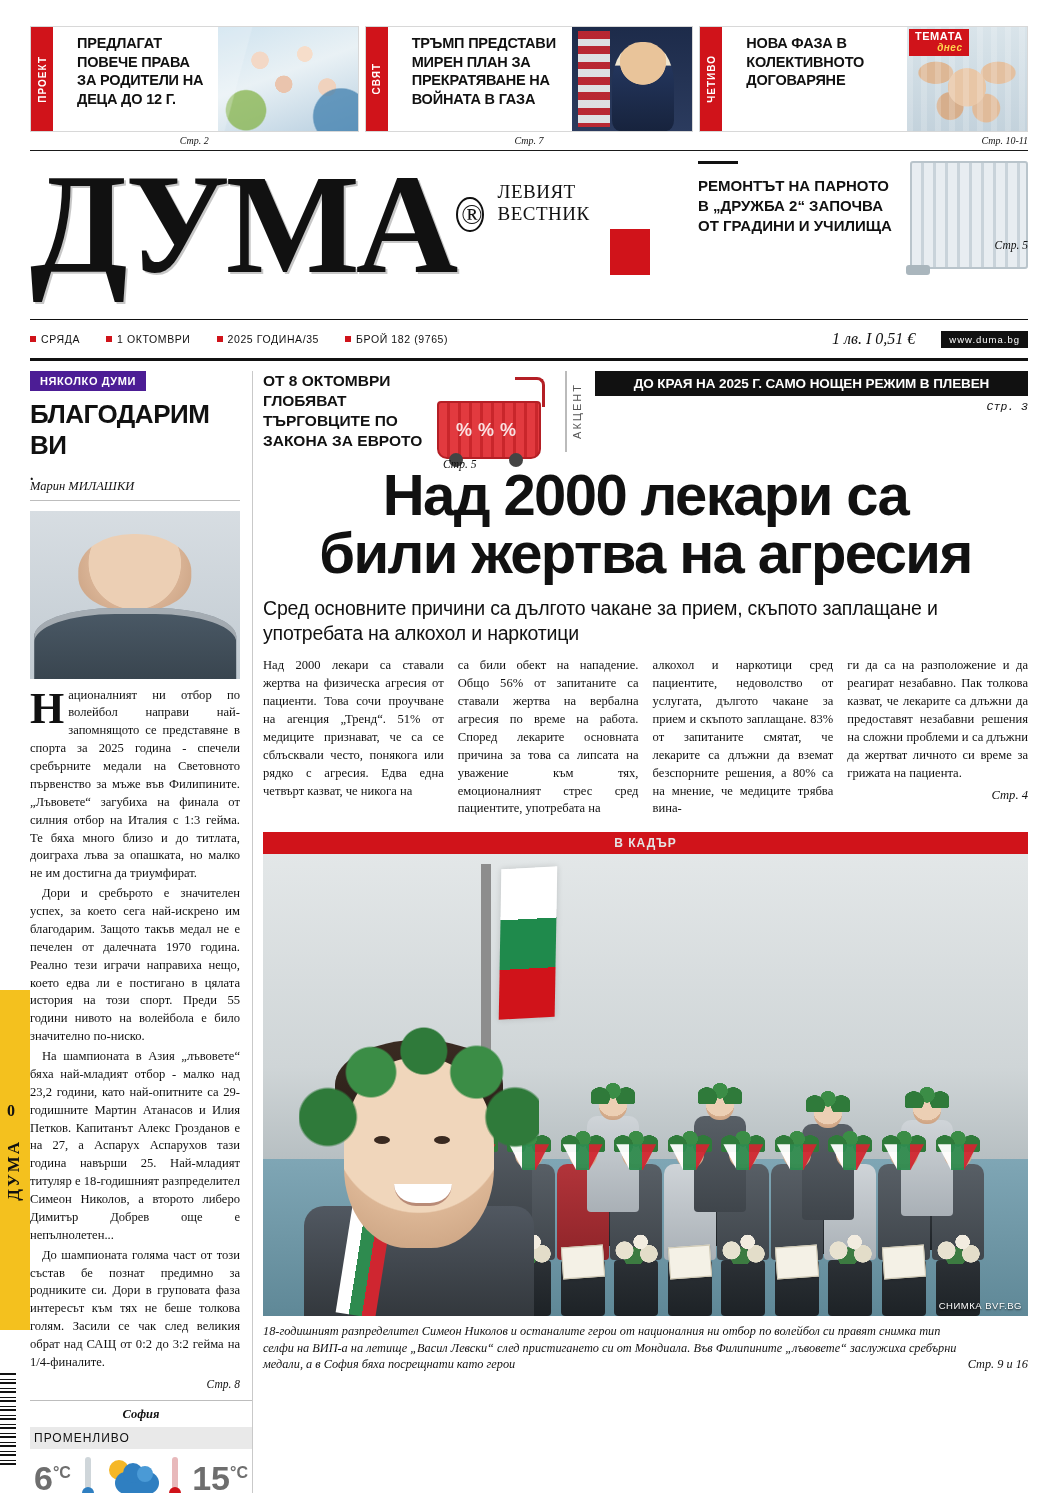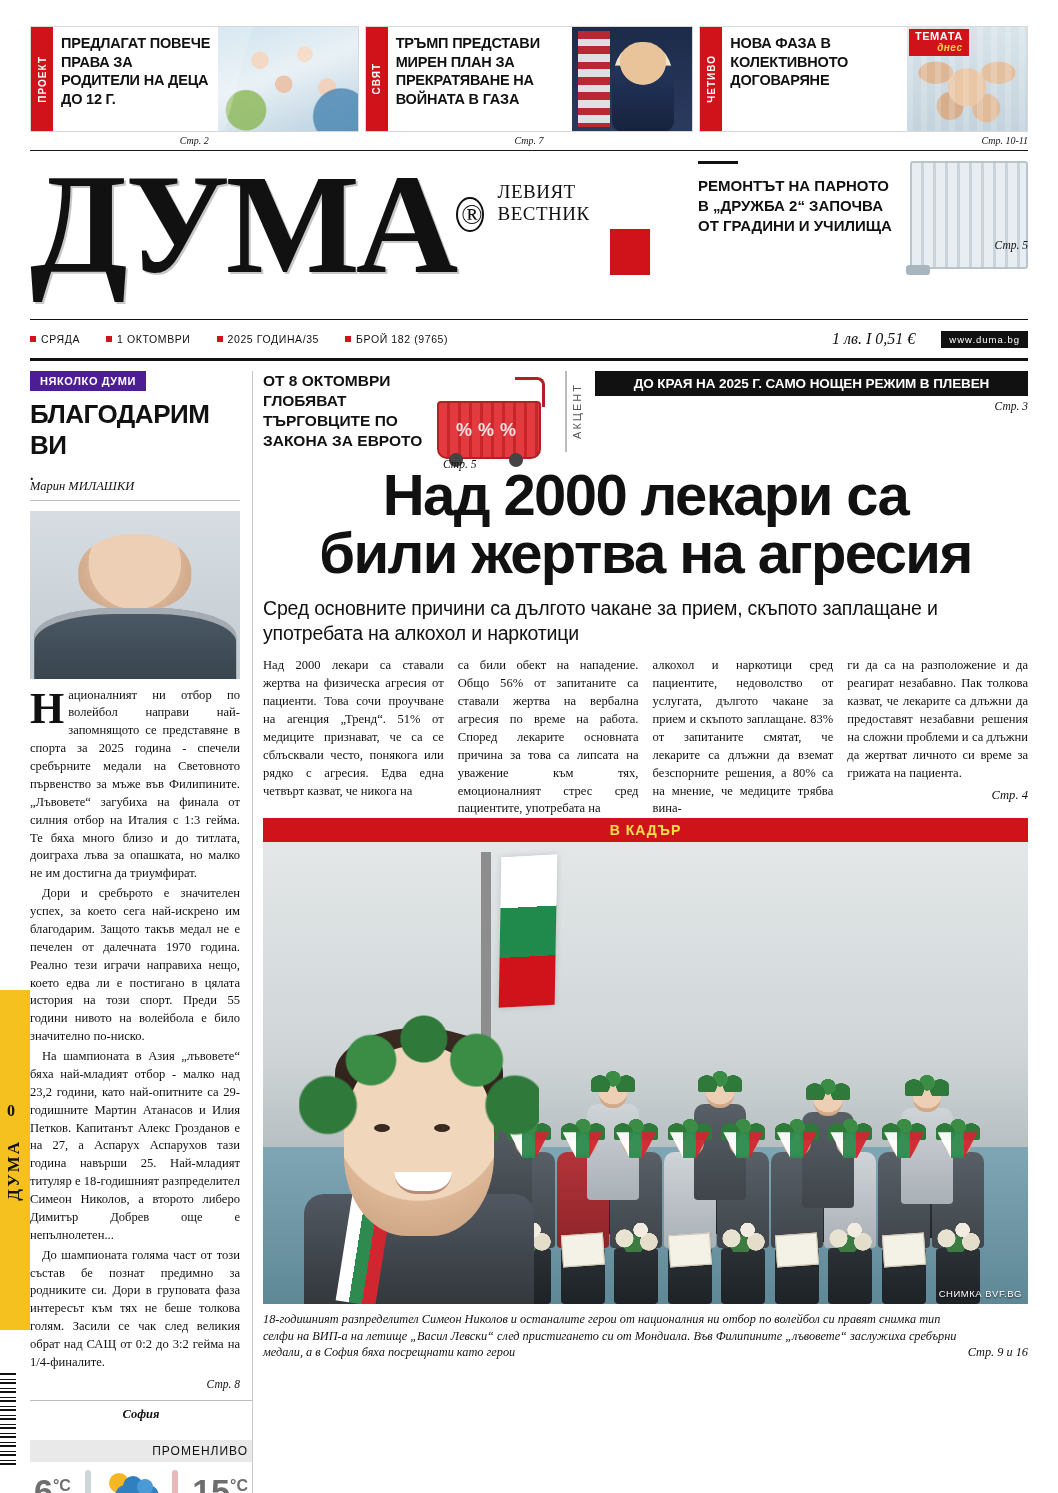--- a/index.html
+++ b/index.html
@@ -47,20 +47,21 @@
   }
   .teaser-text {
     flex: 1;
     padding: 7px 6px 4px 8px;
     font-family: "Liberation Sans", sans-serif;
     font-weight: bold;
     font-size: 14.5px;
     line-height: 1.28;
     letter-spacing: -0.2px;
     text-transform: uppercase;
+    margin-left: 16px;
   }
   .teaser-img {
     width: 120px;
     flex: 0 0 120px;
     position: relative;
     overflow: hidden;
   }
   .teaser-img.wide { width: 140px; flex: 0 0 140px; }
 
   
@@ -305,21 +306,21 @@
   .akcent-head {
     background: #111; color: #fff;
     font-family: "Liberation Sans", sans-serif; font-weight: bold;
     font-size: 13.5px; padding: 5px 8px; text-transform: uppercase;
     text-align: center; letter-spacing: -.1px;
   }
   .akcent-text {
     font-style: italic; font-size: 12.4px; line-height: 1.36; text-align: justify;
     margin-top: 7px;
   }
-  .akcent-page { text-align: right; font-style: italic; font-size: 11.5px; margin-top: 4px; }
+  .akcent-page { text-align: right; font-style: italic; font-size: 11.5px; margin-top: 4px; font-family: Liberation Mono, monospace; }
 
   
   .headline {
     font-family: "Liberation Sans", sans-serif;
     font-weight: bold;
     font-size: 58px;
     line-height: 1.0;
     letter-spacing: -1.6px;
     text-align: center;
     margin: 14px 0 0 0;
@@ -334,24 +335,24 @@
     display: flex; gap: 14px;
     font-size: 12.6px; line-height: 1.42; text-align: justify; hyphens: auto;
   }
   .lede > div { flex: 1; }
   .lede p { margin: 0; text-indent: 12px; }
   .lede p.first { text-indent: 0; }
   .lede .pg { text-align: right; font-style: italic; margin-top: 4px; text-indent: 0; }
 
   
   .kadar-head {
-    background: #d0131a; color: #fde047;
+    background: #d0131a; color: #e5e5e5;
     font-family: "Liberation Sans", sans-serif; font-weight: bold;
-    font-size: 14px; letter-spacing: 1px; text-align: center;
-    padding: 4px; margin: 0 0 0 0; text-transform: uppercase;
+    font-size: 12px; letter-spacing: 1px; text-align: center;
+    padding: 4px; margin: 14px 0 0 0; text-transform: uppercase;
   }
   .kadar-photo {
     position: relative; width: 100%; height: 462px; overflow: hidden;
     background: linear-gradient(180deg,#cfd6d9 0%, #b9c2c6 55%, #7e8a8f 100%);
   }
   .kp-wall {
     position:absolute; inset:0 0 34% 0;
     background:
       linear-gradient(180deg,#e3e7e8 0%, #cfd5d7 70%, #b7bfc2 100%);
   }
@@ -487,23 +488,23 @@
   
   .weather {
     margin: 8px 0 0 0; width: 222px;
     position: relative;
   }
   .weather .city {
     text-align: center; font-weight: bold; font-style: italic; font-size: 12.5px;
     border-top: 1px solid #bdbdbd; padding-top: 6px;
   }
   .weather .cond {
-    background: #e9e9e9; text-align: right;
+    background: #e9e9e9; text-align: left;
     font-family: "Liberation Sans", sans-serif; font-size: 12px;
-    letter-spacing: 1px; padding: 4px; margin-top: 18px; text-transform: uppercase;
+    letter-spacing: 1px; padding: 4px; margin-top: 5px; text-transform: uppercase;
   }
   .weather .row {
     display: flex; align-items: center; justify-content: space-between;
     margin-top: 8px; padding: 0 4px;
   }
   .weather .temp {
     font-family: "Liberation Sans", sans-serif; font-weight: bold; font-size: 34px;
     color: #6e6e6e;
   }
   .weather .temp sup { font-size: 16px; }

